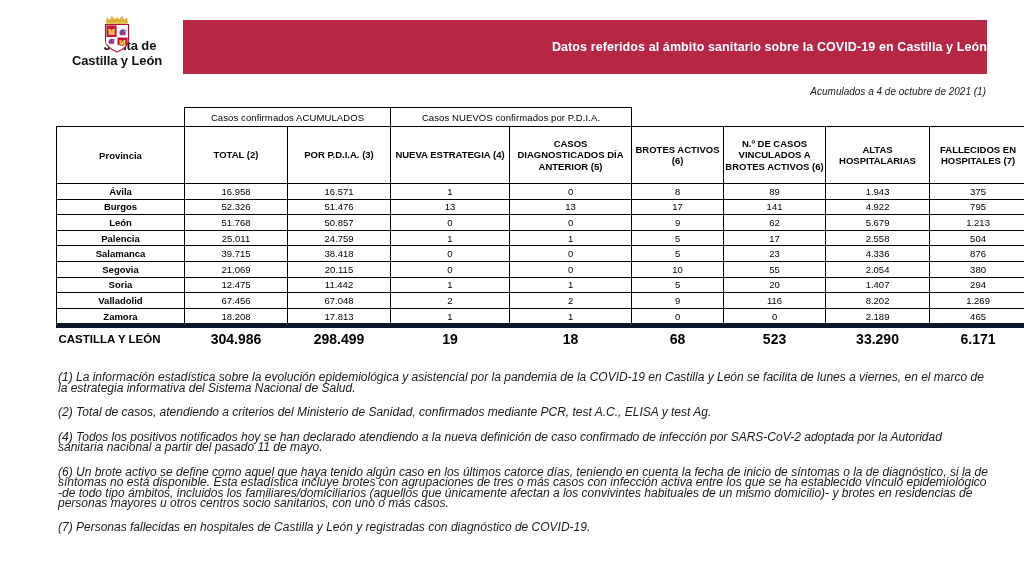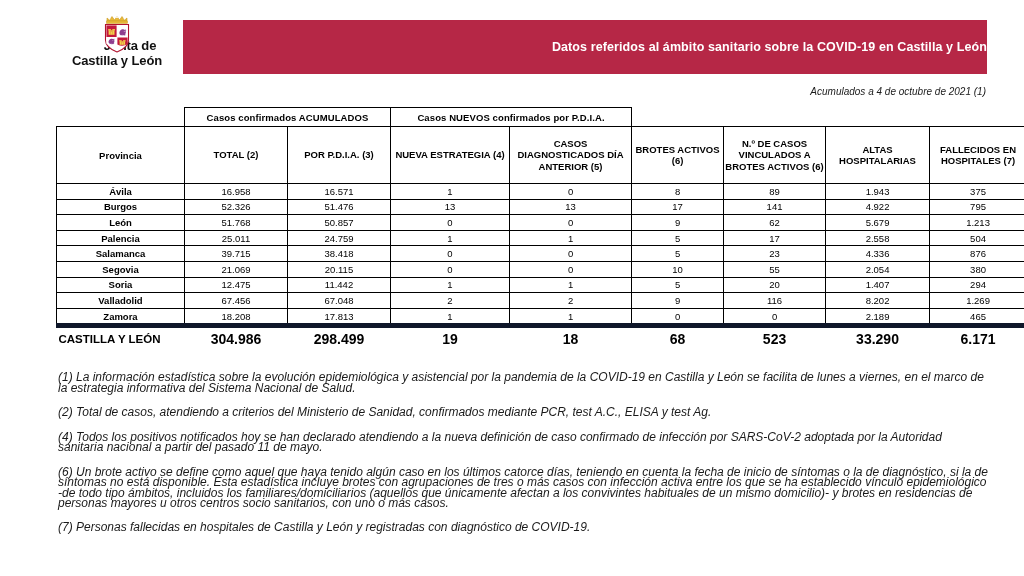--- a/index.html
+++ b/index.html
@@ -95,21 +95,21 @@
   }
   table.data td, table.data th {
     border: 1px solid #000000;
     padding: 0;
     font-size: 9.5px;
     text-align: center;
     vertical-align: middle;
     color: #000;
   }
   .grp-head {
-    font-weight: bold;
+    font-weight: normal;
     font-size: 9.5px;
     height: 18px;
     letter-spacing: 0.1px;
   }
   .blank-corner {
     border-top: none !important;
     border-left: none !important;
     border-right: 1px solid #000 !important;
   }
   .col-head {

